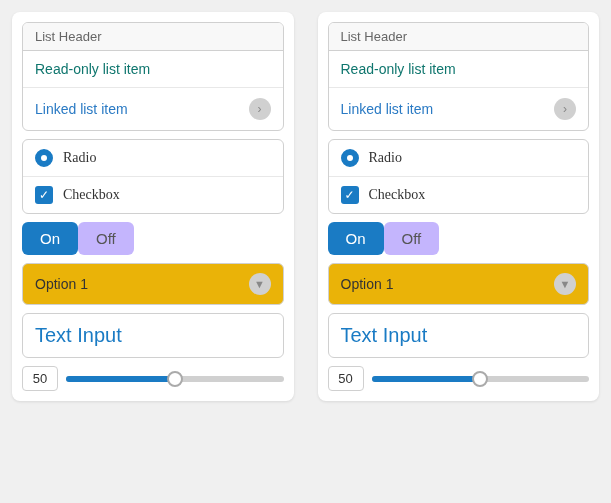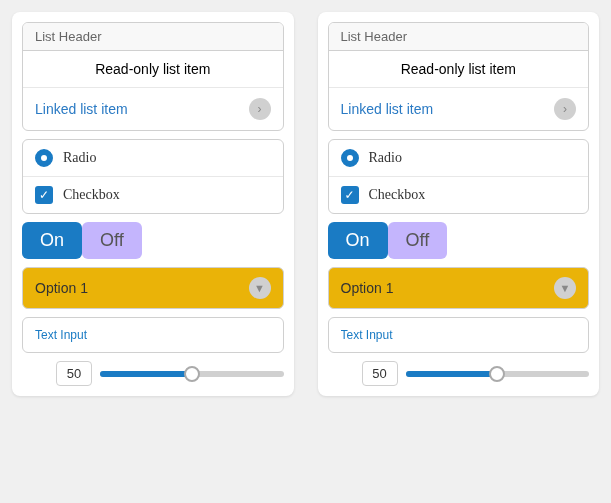--- a/index.html
+++ b/index.html
@@ -43,22 +43,21 @@
       display: flex;
       align-items: center;
       justify-content: space-between;
       color: #2a7ac4;
       font-size: 14px;
     }
     .list-item:last-child {
       border-bottom: none;
     }
     .list-item.read-only {
-      color: #000000;
-      justify-content: center;
+      color: #0f766e;
     }
     .chevron-right {
       width: 22px;
       height: 22px;
       background: #d0d0d0;
       border-radius: 50%;
       display: flex;
       align-items: center;
       justify-content: center;
       color: #888;
@@ -113,21 +112,21 @@
     }
     
     .toggle-group {
       display: flex;
       gap: 0;
     }
     .toggle-btn {
       padding: 8px 18px;
       border: none;
       cursor: pointer;
-      font-size: 18px;
+      font-size: 15px;
       font-weight: 500;
       border-radius: 6px;
     }
     .toggle-on {
       background: #1a7bc4;
       color: #fff;
     }
     .toggle-off {
       background: #c4b5fd;
       color: #555;
@@ -154,33 +153,32 @@
       justify-content: center;
       color: #888;
       font-size: 11px;
     }
     
     .text-input {
       border: 1px solid #d0d0d0;
       border-radius: 6px;
       padding: 10px 12px;
       color: #1a7bc4;
-      font-size: 12px;
+      font-size: 20px;
       outline: none;
       width: 100%;
     }
     .text-input::placeholder {
       color: #1a7bc4;
     }
     
     .slider-row {
       display: flex;
       align-items: center;
       gap: 8px;
-      margin-left: 34px;
     }
     .slider-value {
       border: 1px solid #d0d0d0;
       border-radius: 4px;
       padding: 4px 8px;
       font-size: 13px;
       color: #333;
       min-width: 36px;
       text-align: center;
     }

